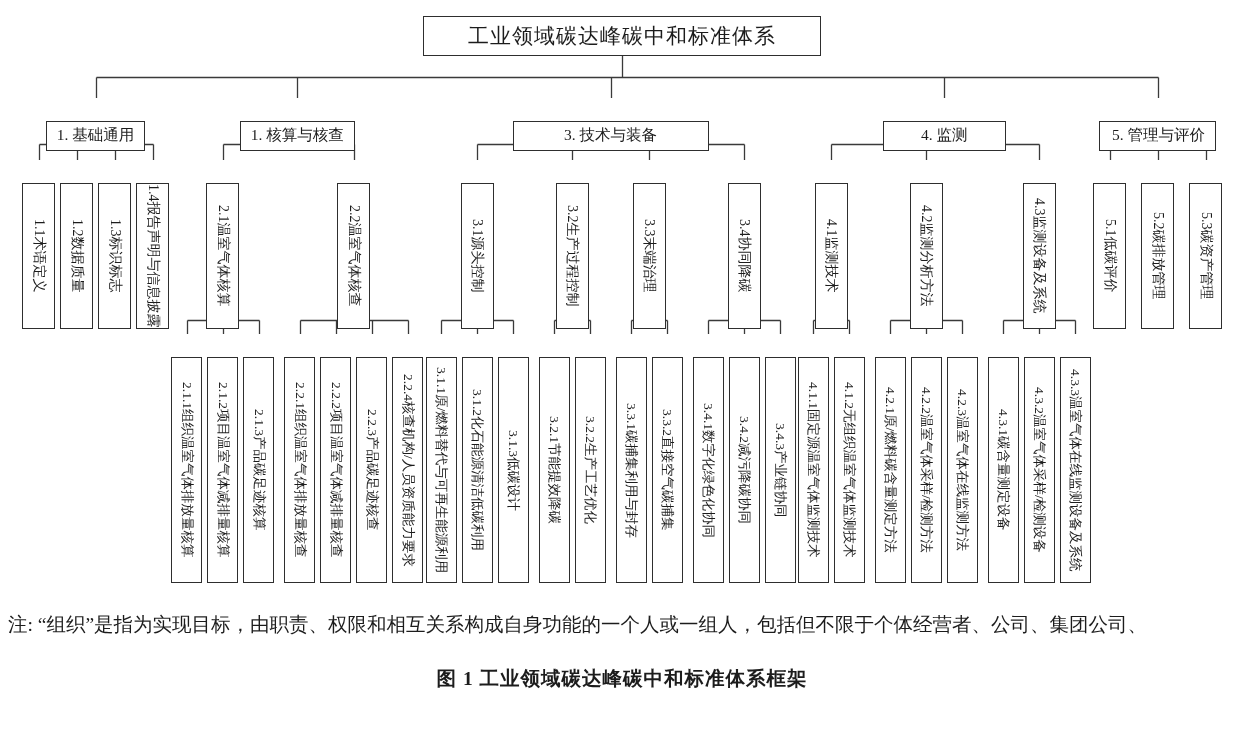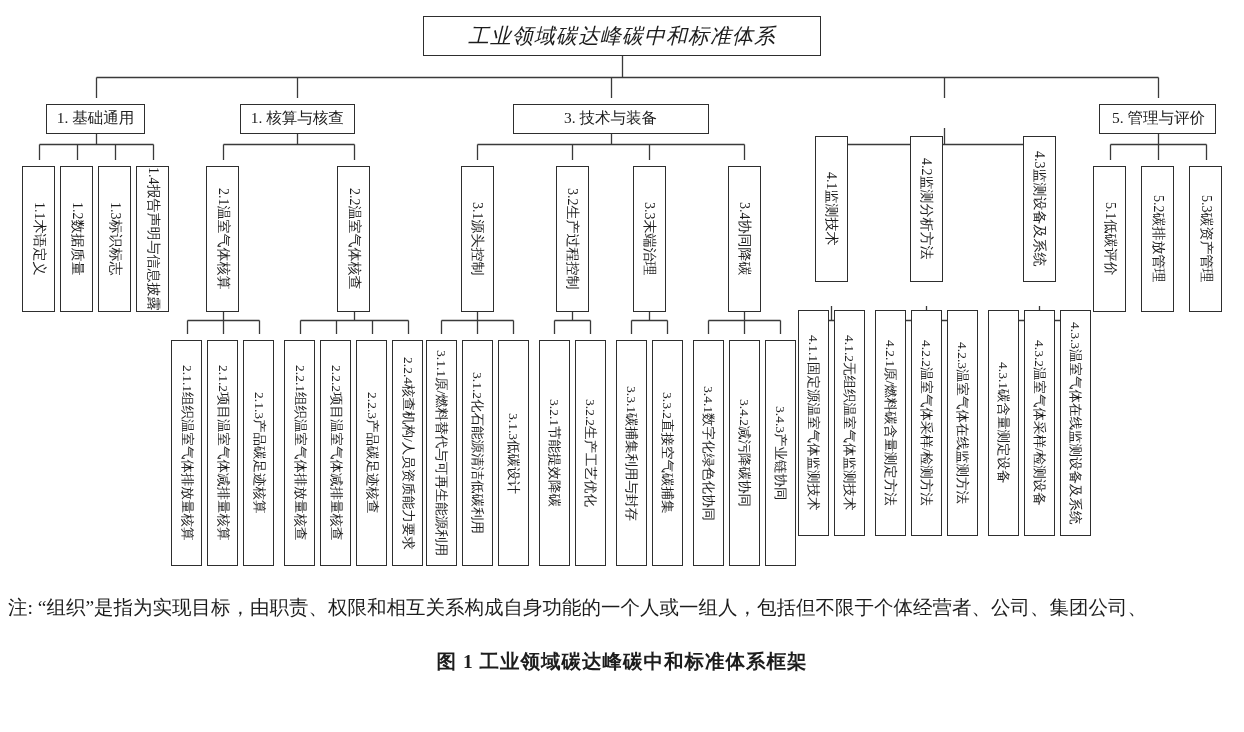--- a/index.html
+++ b/index.html
@@ -10,26 +10,26 @@
     color: #1c1c1c;
   }
   #canvas { position: relative; width: 1244px; height: 732px; background: #fff; overflow: hidden; }
   #connectors { position: absolute; left: 0; top: 0; pointer-events: none; }
   #connectors line { stroke: #3a3a3a; stroke-width: 1.3; }
 
   .node { border: 1.4px solid #2e2e2e; background: #fff; position: relative; z-index: 1; }
 
   #root-node {
     width: 398px; margin: 16px auto 0; padding: 5px 0;
-    text-align: center; font-size: 21px; letter-spacing: 1px; font-style: italic;
+    text-align: center; font-size: 21px; letter-spacing: 1px;
   }
 
   #branches {
     display: flex; justify-content: space-between; align-items: flex-start;
-    padding: 0 22px; margin-top: 48px;
+    padding: 0 22px; margin-top: 65px;
   }
   .branch { display: flex; flex-direction: column; align-items: center; }
   .branch-header {
     height: 30px; line-height: 26px; text-align: center;
     font-size: 15.5px; padding: 0 10px; white-space: nowrap;
   }
   .branch:nth-child(1) .branch-header { min-width: 70px; }
   .branch:nth-child(2) .branch-header { min-width: 113px; }
   .branch:nth-child(3) .branch-header { min-width: 196px; font-family: Liberation Serif, serif; }
   .branch:nth-child(4) .branch-header { min-width: 123px; }
@@ -265,20 +265,21 @@
                 <span class="vtext">3.4.2减污降碳协同</span>
               </div>
               <div class="node vbox level3">
                 <span class="vtext">3.4.3产业链协同</span>
               </div>
             </div>
           </div>
         </div>
       </div>
       <div class="branch">
+        <div class="node branch-header">4. 监测</div>
         <div class="groups">
           <div class="group">
             <div class="node vbox level2">
               <span class="vtext">4.1监测技术</span>
             </div>
             <div class="children">
               <div class="node vbox level3">
                 <span class="vtext">4.1.1固定源温室气体监测技术</span>
               </div>
               <div class="node vbox level3">

